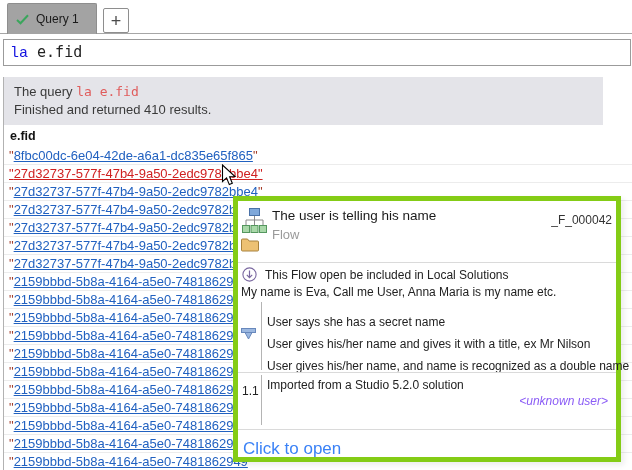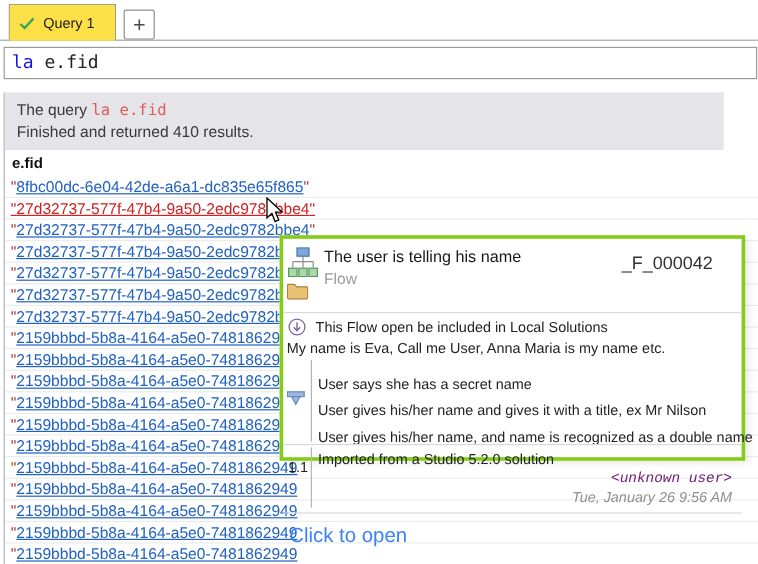--- a/index.html
+++ b/index.html
@@ -2,33 +2,33 @@
 <html style="--accent_link: #2161c0; --hover_red: #cf2121; --quote_red: #a43c28; --keyword_blue: #1414e0; --status_query_red: #e05c5c; --status_bg: #e4e4e9; --tab_check_green: #3aa65c;"><head>
 <meta charset="utf-8">
 <style>
   html,body{margin:0;padding:0;}
   body{width:632px;height:470px;overflow:hidden;background:#fff;
        font-family:"Liberation Sans","DejaVu Sans",sans-serif;}
   .stage{position:relative;width:632px;height:470px;background:#fff;overflow:hidden;}
 
   
   .tabstrip-line{position:absolute;left:0;top:33px;width:632px;height:1px;background:#a6a6a6;}
-  .tab-active{position:absolute;left:7px;top:3px;width:90px;height:31px;background:#fde047;
+  .tab-active{position:absolute;left:7px;top:3px;width:90px;height:31px;background:#a3a3a3;
       border:1px solid #8e8e8e;border-bottom:none;border-radius:2px 2px 0 0;z-index:2;
       display:flex;align-items:center;padding-left:8px;box-sizing:border-box;font-size:12px;color:#1a1a1a;}
   .tab-active .lbl{margin-left:7px;}
   .tab-add{position:absolute;left:103px;top:8px;width:26px;height:25px;background:#fff;
       border:1px solid #8e8e8e;border-radius:2px;z-index:2;display:flex;align-items:center;
       justify-content:center;font-size:18px;color:#4a4a4a;box-sizing:border-box;line-height:1;}
 
   
   .editor{position:absolute;left:3px;top:39px;right:1px;height:27px;border:1px solid #9b9b9b;
       background:#fff;box-sizing:border-box;font-family:"DejaVu Sans Mono","Liberation Mono",monospace;
       font-size:15px;line-height:25px;padding-left:6px;white-space:pre;}
-  .kw{color:var(--keyword_blue,#1414e0);}
+  .kw{color:var(--keyword_blue,#1414e0);font-family:Liberation Mono, monospace;}
   .code-rest{color:#222;}
 
   
   .left-border{position:absolute;left:3px;top:77px;width:1px;height:393px;background:#b2b2b2;}
   .status{position:absolute;left:4px;top:77px;width:599px;height:48px;background:var(--status_bg,#e4e4e9);
       box-sizing:border-box;padding:6px 0 0 10px;font-size:13px;color:#3a3a3a;}
   .status .line{height:18px;line-height:18px;white-space:pre;}
   .qred{font-family:"DejaVu Sans Mono","Liberation Mono",monospace;color:var(--status_query_red,#e05c5c);font-size:13px;}
 
   
@@ -37,39 +37,39 @@
   .row{height:18px;line-height:17px;border-bottom:1px solid #ececec;padding-left:5px;
       font-size:13px;white-space:nowrap;overflow:hidden;box-sizing:border-box;cursor:pointer;}
   .row .q{color:var(--quote_red,#a43c28);}
   .row .guid{color:var(--accent_link,#2161c0);text-decoration:underline;}
   .row.hover .q,.row.hover .guid{color:var(--hover_red,#cf2121);text-decoration:underline;}
 
   
   .cursor{position:absolute;left:221px;top:164px;z-index:30;}
 
   
-  .tooltip{position:absolute;left:233px;top:196px;width:388px;height:188px;background:#fff;
-      border:3px solid #84cc16;z-index:10;box-sizing:border-box;font-size:12px;color:#222;
+  .tooltip{position:absolute;left:233px;top:196px;width:388px;height:266px;background:#fff;
+      border:5px solid #84cc16;z-index:10;box-sizing:border-box;font-size:12px;color:#222;
       box-shadow:3px 3px 6px rgba(0,0,0,.08);}
   .tooltip *{box-sizing:border-box;}
   .tt-flow-icon{position:absolute;left:4px;top:7px;}
   .tt-title{position:absolute;left:34px;top:7px;font-size:13.5px;color:#1a1a1a;white-space:nowrap;}
   .tt-type{position:absolute;left:34px;top:26px;font-size:13px;color:#9a9a9a;}
-  .tt-id{position:absolute;right:24px;top:12px;font-size:15px;color:#333;}
+  .tt-id{position:absolute;right:4px;top:12px;font-size:12px;color:#333;}
   .tt-folder-icon{position:absolute;left:3px;top:36px;}
   .tt-div{position:absolute;left:0;width:100%;height:1px;background:#dadada;}
   .tt-include{position:absolute;left:4px;top:66px;display:flex;align-items:center;gap:8px;white-space:nowrap;}
   .tt-desc{position:absolute;left:3px;top:84px;white-space:nowrap;}
   .tt-vline{position:absolute;left:23px;width:1px;background:#b4b4b4;}
   .tt-triggers{position:absolute;left:29px;top:110px;white-space:nowrap;}
   .trigger{height:22px;line-height:22px;}
   .tt-trigger-icon{position:absolute;left:3px;top:126px;}
   .tt-version{position:absolute;left:4px;top:183px;}
   .tt-import{position:absolute;left:29px;top:177px;white-space:nowrap;}
-  .tt-user{position:absolute;right:8px;top:193px;font-style:italic;color:#701a75;font-family:Liberation Mono, monospace;}
+  .tt-user{position:absolute;right:8px;top:193px;font-style:italic;color:#8b5cf6;}
   .tt-date{position:absolute;right:8px;top:208px;font-style:italic;color:#8f8f8f;}
   .tt-footer{position:absolute;left:5px;top:238px;font-size:17px;color:#3b82f6;}
 </style>
 </head>
 <body>
 
 <div class="stage">
 
   <div class="tabstrip-line"></div>
   <div class="tab-active">
@@ -165,20 +165,19 @@
         <div class="trigger">User gives his/her name and gives it with a title, ex Mr Nilson</div>
         <div class="trigger">User gives his/her name, and name is recognized as a double name</div>
       </div>
 
     <div class="tt-div" style="top:171px"></div>
 
     <div class="tt-version">1.1</div>
     <div class="tt-vline" style="top:174px;height:50px"></div>
     <div class="tt-import">Imported from a Studio 5.2.0 solution</div>
     <div class="tt-user">&lt;unknown user&gt;</div>
-    <div class="tt-date">Tue, January 26 9:56 AM</div>
 
     <div class="tt-div" style="top:228px"></div>
 
     <div class="tt-footer">Click to open</div>
   </div>
 
 </div>
 
 </body></html>

